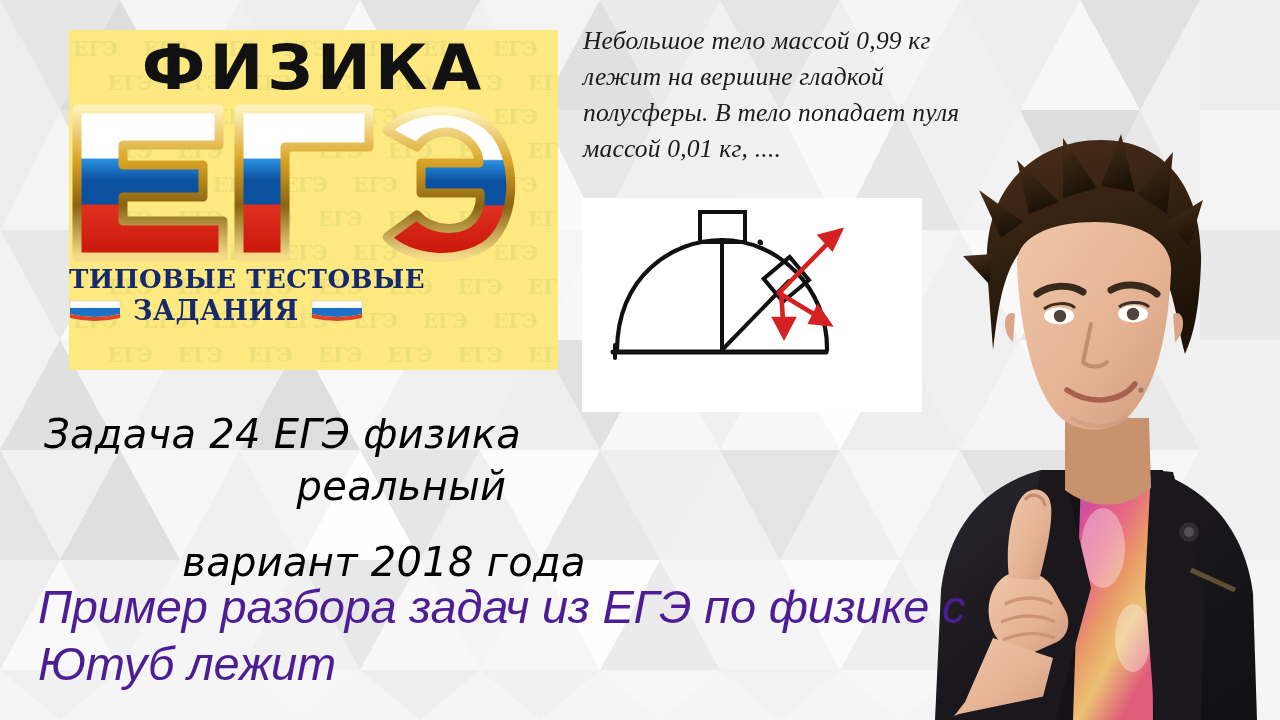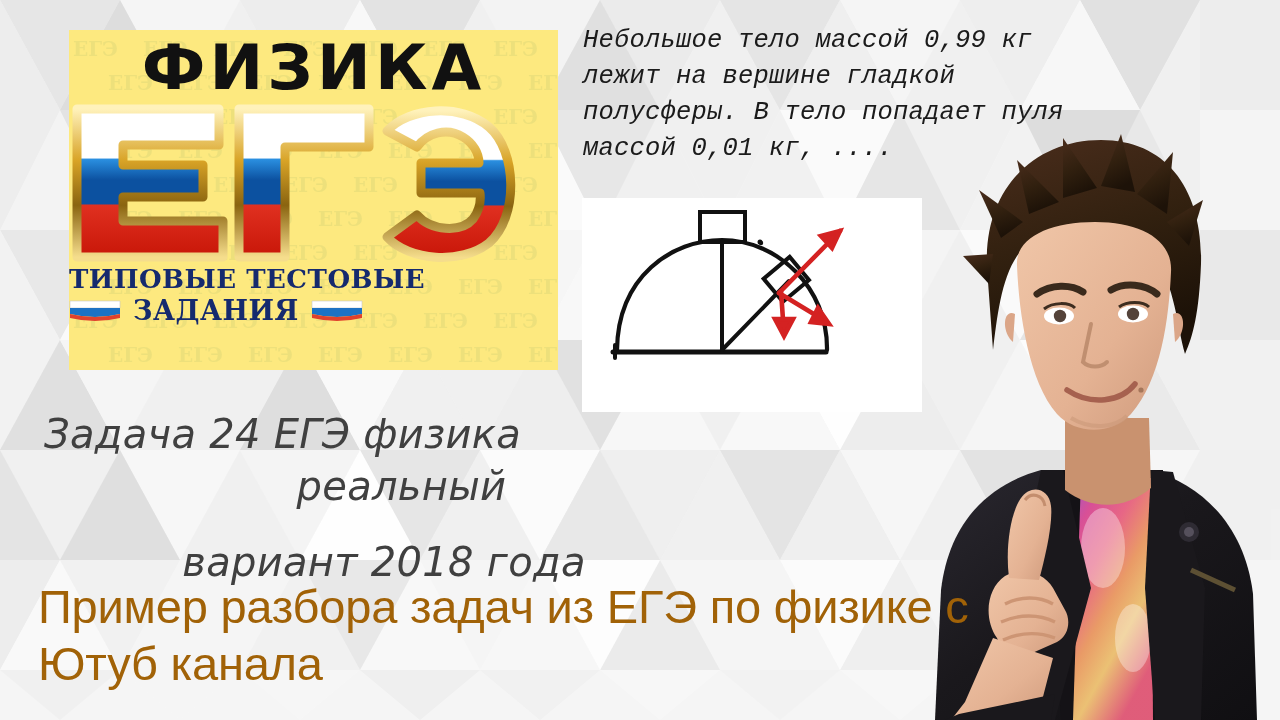--- a/index.html
+++ b/index.html
@@ -52,21 +52,21 @@
     font-family:"DejaVu Serif", serif;
     font-weight:bold; color:#152a6e;
     font-size:27px; letter-spacing:.5px;
   }
   .flaglet { width:52px; height:21px; display:block; }
 
   
   .problem-text {
     position:absolute; left:583px; top:23px; width:600px;
     z-index:6;
-    font-family:Liberation Mono, monospace;
+    font-family:Liberation Serif, serif;
     font-style:italic;
     font-weight:300;
     font-size:25.5px;
     line-height:36px;
     color:#1b1b1b;
     letter-spacing:.2px;
     white-space:pre-line;
   }
 
   
@@ -413,21 +413,21 @@
 
       <path d="M199 93 L202 136" fill="none"></path>
       <path d="M202 138 L193 121 L211 121 Z"></path>
 
       <path d="M197 95 L245 124" fill="none"></path>
       <path d="M247 126 L229 124 L236 110 Z"></path>
     </g>
   </svg>
 </div>
 
-<div class="title-block" style="color: #404040;">
+<div class="title-block" style="color: #000000;">
   <div class="tl1">Задача 24 ЕГЭ физика</div>
   <div class="tl2">реальный</div>
   <div class="tl3">вариант 2018 года</div>
 </div>
 
 <div class="presenter">
   <svg width="375" height="602" viewBox="0 0 375 602" xmlns="http://www.w3.org/2000/svg">
     <defs>
       <linearGradient id="skin" x1="0" y1="0" x2="1" y2="1">
         <stop offset="0%" stop-color="#f0c6a8"></stop>
@@ -520,16 +520,16 @@
       <path d="M100 486 C116 478 134 478 148 486" stroke="#cd9574" stroke-width="3.4" fill="none"></path>
       <path d="M96 504 C114 496 134 496 150 504" stroke="#cd9574" stroke-width="3.4" fill="none"></path>
       <path d="M98 522 C116 514 134 514 150 520" stroke="#cd9574" stroke-width="3.4" fill="none"></path>
 
       <path d="M88 520 L60 584 L46 602 L132 602 L148 540 Z" fill="url(#skin)"></path>
       <path d="M54 596 L40 602 L146 602 L150 576 Z" fill="#1a181c"></path>
     </g>
   </svg>
 </div>
 
-<div class="red-banner" style="color: #a16207;">
+<div class="red-banner" style="color: #4c1d95; font-style: italic;">
   <div>Пример разбора задач из ЕГЭ по физике с</div>
-  <div>Ютуб канала</div>
+  <div>Ютуб лежит</div>
 </div>
 
 </body></html>

